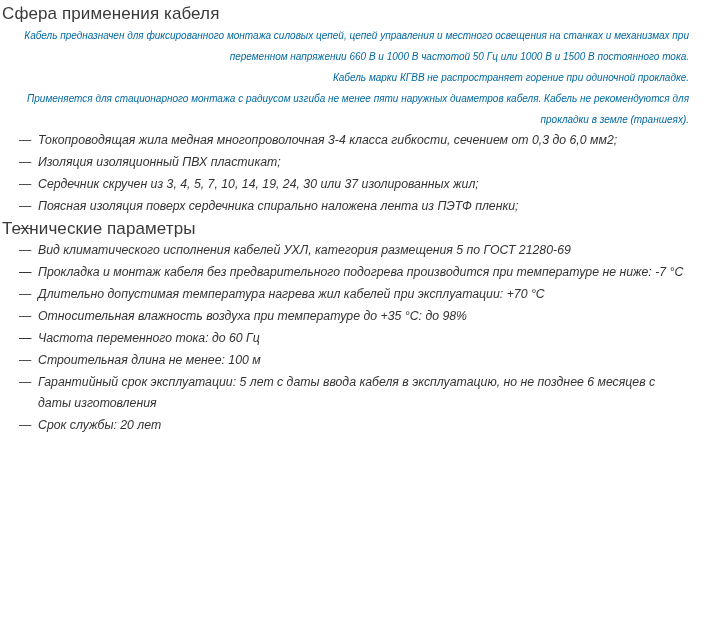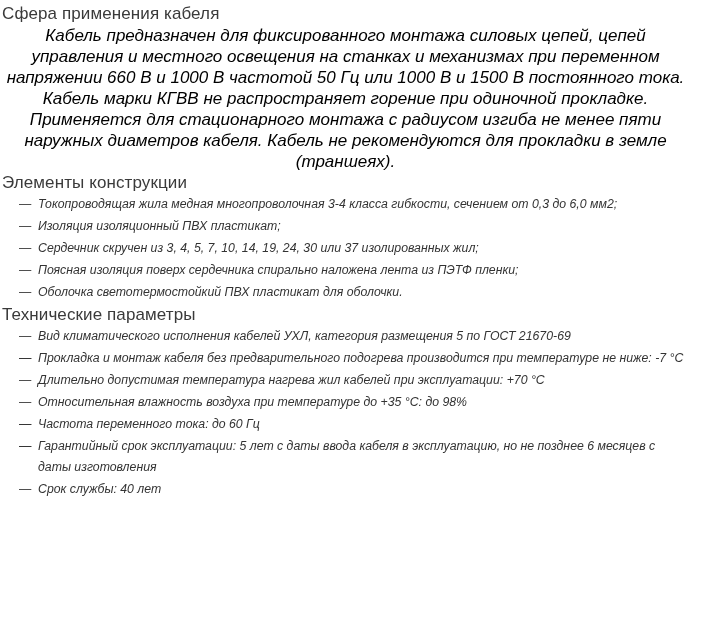--- a/index.html
+++ b/index.html
@@ -31,26 +31,26 @@
     margin: 0;
     letter-spacing: 0.1px;
   }
   .heading-top {
     padding-top: 3px;
   }
   .heading-spaced {
     margin-top: 28px;
   }
   p.body-text {
-    font-size: 17px;
+    font-size: 10px;
     line-height: 21px;
     font-style: italic;
-    color: #000000;
+    color: #0369a1;
     margin: 0;
-    text-align: center;
+    text-align: right;
   }
   .para-first {
     margin-top: 13px;
   }
   .para-gap {
     margin-top: 21px;
   }
   ul.bullet-list {
     list-style: none;
     margin: 0;
@@ -85,53 +85,51 @@
     <h2 class="section-heading heading-top">Сфера применения кабеля</h2>
 
     <p class="body-text para-first">Кабель предназначен для фиксированного монтажа силовых цепей, цепей управления и местного освещения на станках и механизмах при переменном напряжении 660 В и 1000 В частотой 50 Гц или 1000 В и 1500 В постоянного тока.</p>
 
     <p class="body-text para-gap">Кабель марки КГВВ не распространяет горение при одиночной прокладке.</p>
 
     <p class="body-text para-gap">Применяется для стационарного монтажа с радиусом изгиба не менее пяти наружных диаметров кабеля. Кабель не рекомендуются для прокладки в земле (траншеях).</p>
   </section>
 
   <section>
-    <h2 class="section-heading heading-spaced">Элементы конструкции</h2>
 
     <ul class="bullet-list list-top">
       <li class="list-item">
         <span class="dash-marker">—</span>
         <span>Токопроводящая жила медная многопроволочная 3-4 класса гибкости, сечением от 0,3 до 6,0 мм2;</span>
       </li>
       <li class="list-item">
         <span class="dash-marker">—</span>
         <span>Изоляция изоляционный ПВХ пластикат;</span>
       </li>
       <li class="list-item">
         <span class="dash-marker">—</span>
         <span>Сердечник скручен из 3, 4, 5, 7, 10, 14, 19, 24, 30 или 37 изолированных жил;</span>
       </li>
       <li class="list-item">
         <span class="dash-marker">—</span>
         <span>Поясная изоляция поверх сердечника спирально наложена лента из ПЭТФ пленки;</span>
       </li>
       <li class="list-item">
         <span class="dash-marker">—</span>
-        <span>Оболочка светотермостойкий ПВХ пластикат для оболочки.</span>
       </li>
     </ul>
   </section>
 
   <section>
     <h2 class="section-heading heading-spaced">Технические параметры</h2>
 
     <ul class="bullet-list list-top">
       <li class="list-item">
         <span class="dash-marker">—</span>
-        <span>Вид климатического исполнения кабелей УХЛ, категория размещения 5 по ГОСТ 21670-69</span>
+        <span>Вид климатического исполнения кабелей УХЛ, категория размещения 5 по ГОСТ 21280-69</span>
       </li>
       <li class="list-item">
         <span class="dash-marker">—</span>
       </li>
       <li class="list-item">
         <span class="dash-marker">—</span>
         <span>Прокладка и монтаж кабеля без предварительного подогрева производится при температуре не ниже: -7 °С</span>
       </li>
       <li class="list-item">
         <span class="dash-marker">—</span>
@@ -143,25 +141,26 @@
       </li>
       <li class="list-item">
         <span class="dash-marker">—</span>
       </li>
       <li class="list-item">
         <span class="dash-marker">—</span>
         <span>Частота переменного тока: до 60 Гц</span>
       </li>
       <li class="list-item">
         <span class="dash-marker">—</span>
+        <span>Строительная длина не менее: 100 м</span>
       </li>
       <li class="list-item">
         <span class="dash-marker">—</span>
         <span>Гарантийный срок эксплуатации: 5 лет с даты ввода кабеля в эксплуатацию, но не позднее 6 месяцев с даты изготовления</span>
       </li>
       <li class="list-item">
         <span class="dash-marker">—</span>
-        <span>Срок службы: 40 лет</span>
+        <span>Срок службы: 20 лет</span>
       </li>
     </ul>
   </section>
 
 </div>
 
 </body></html>

